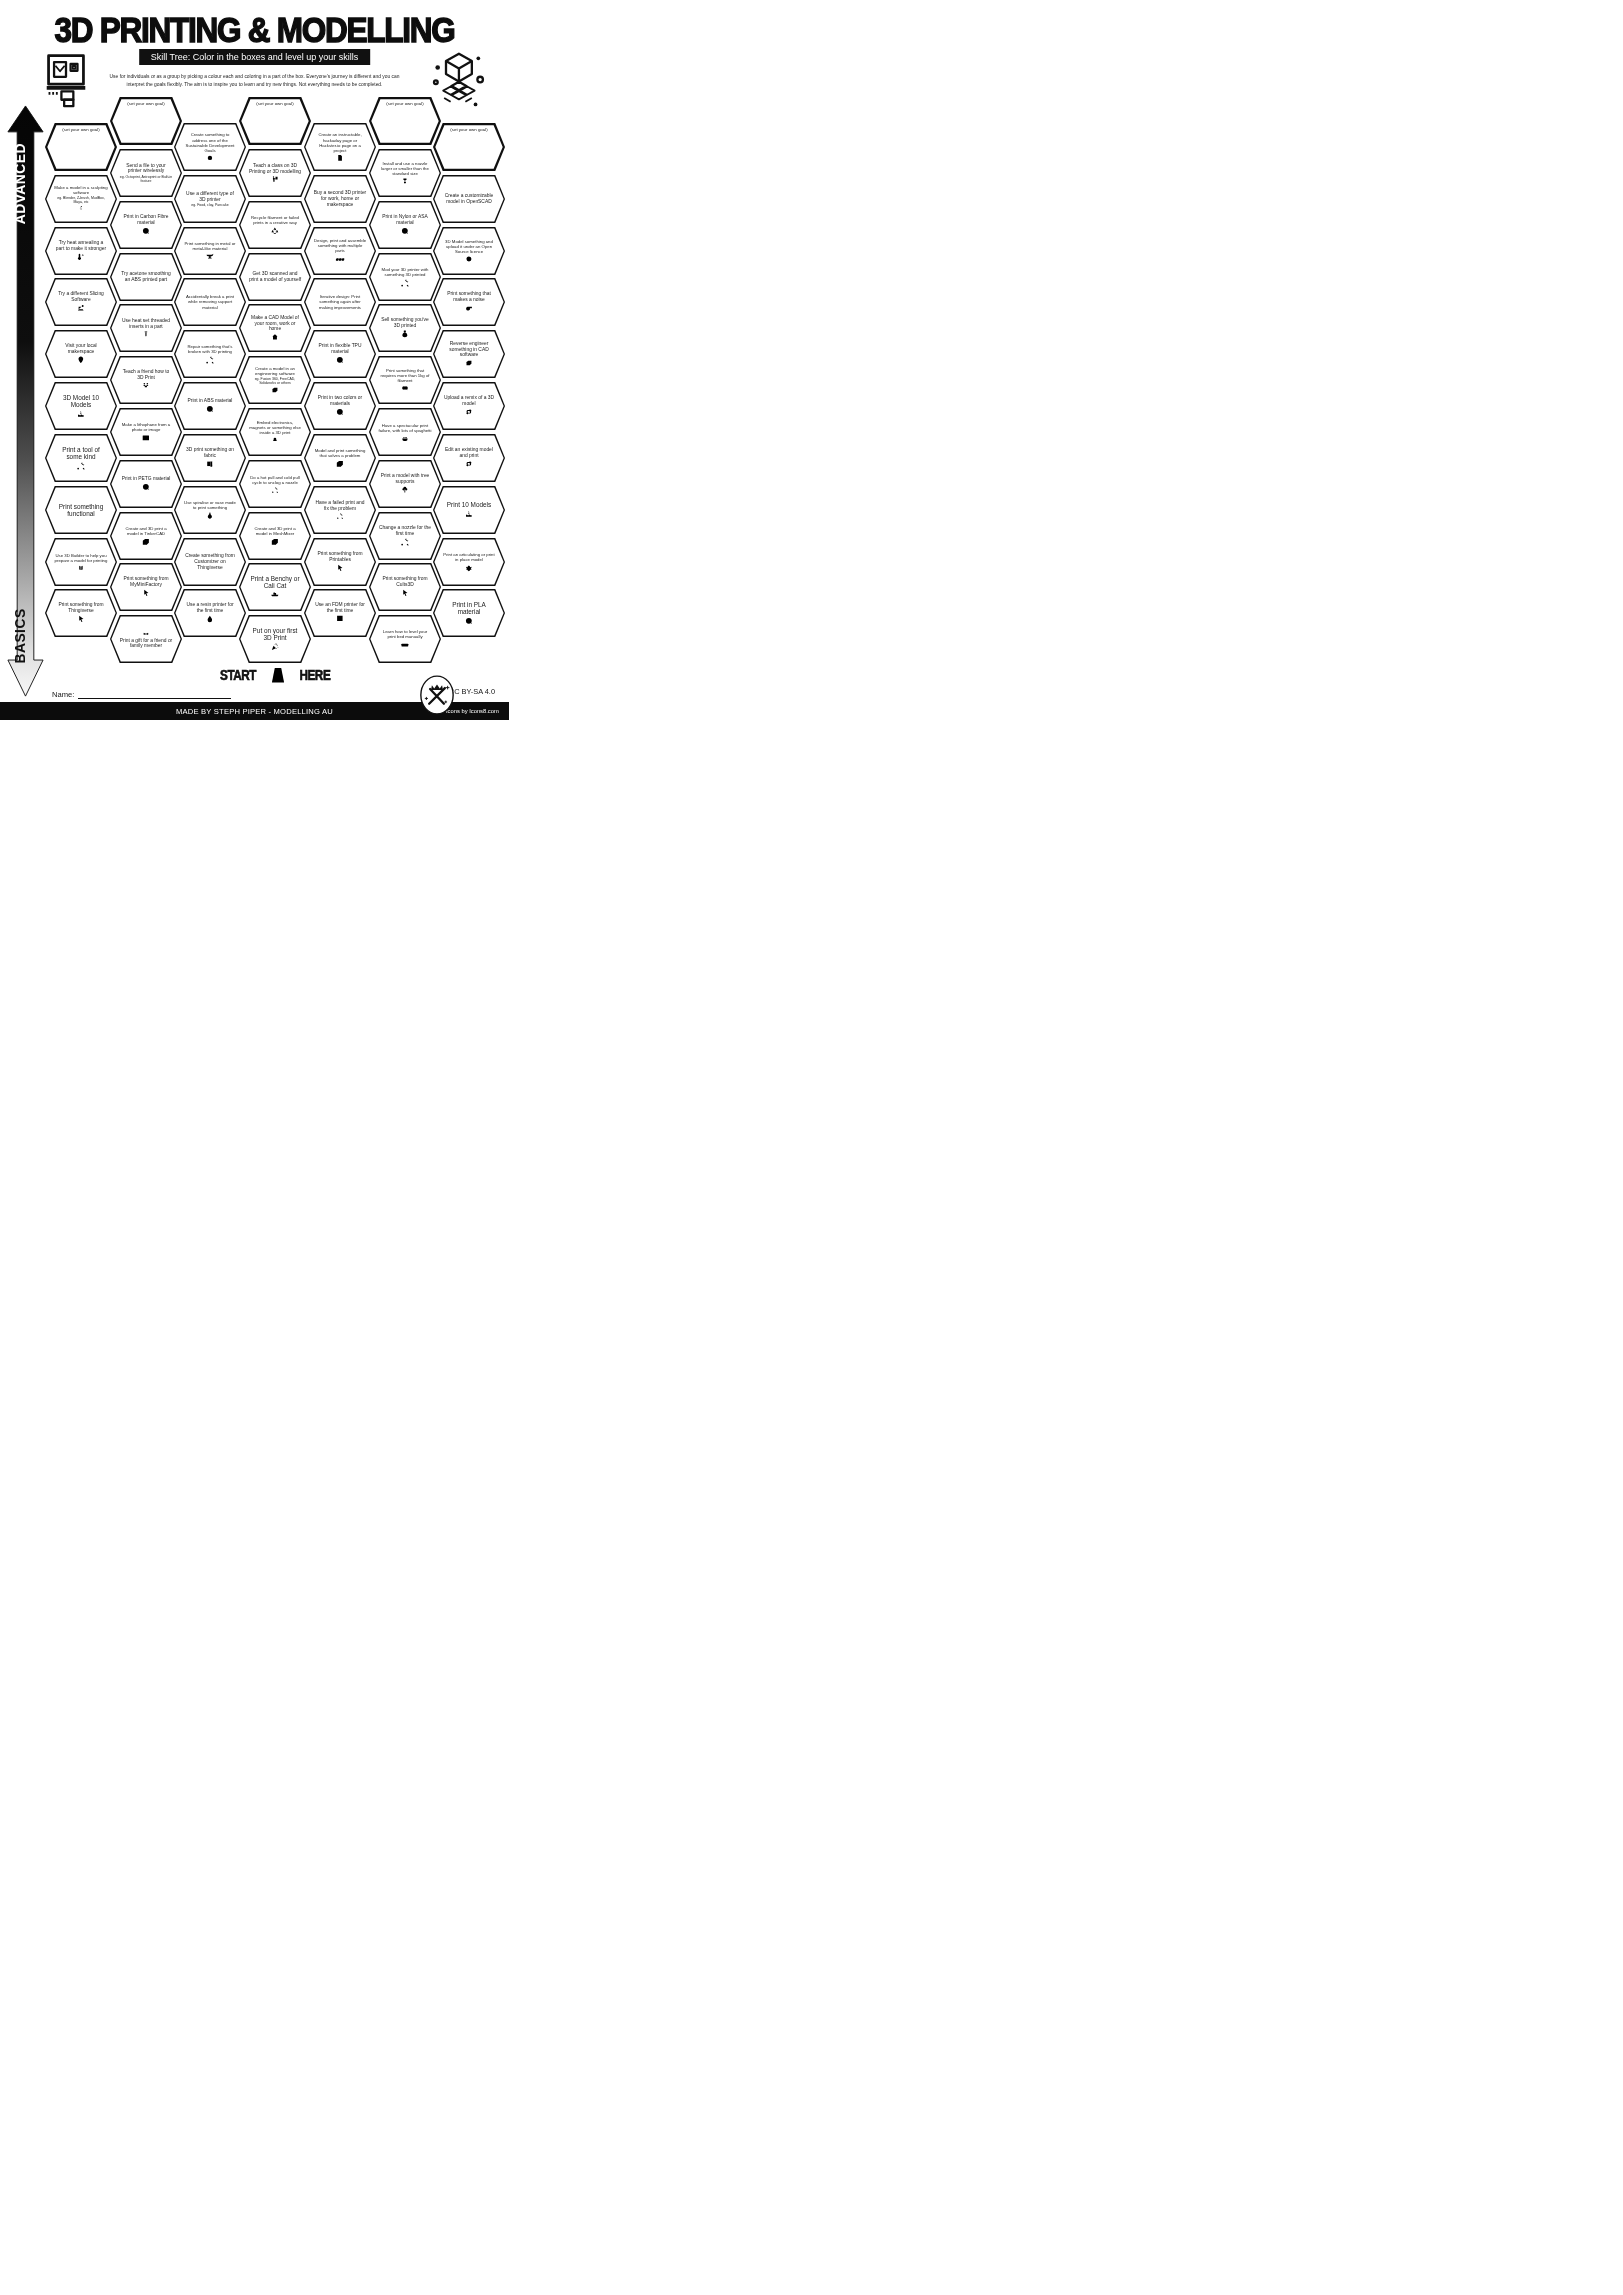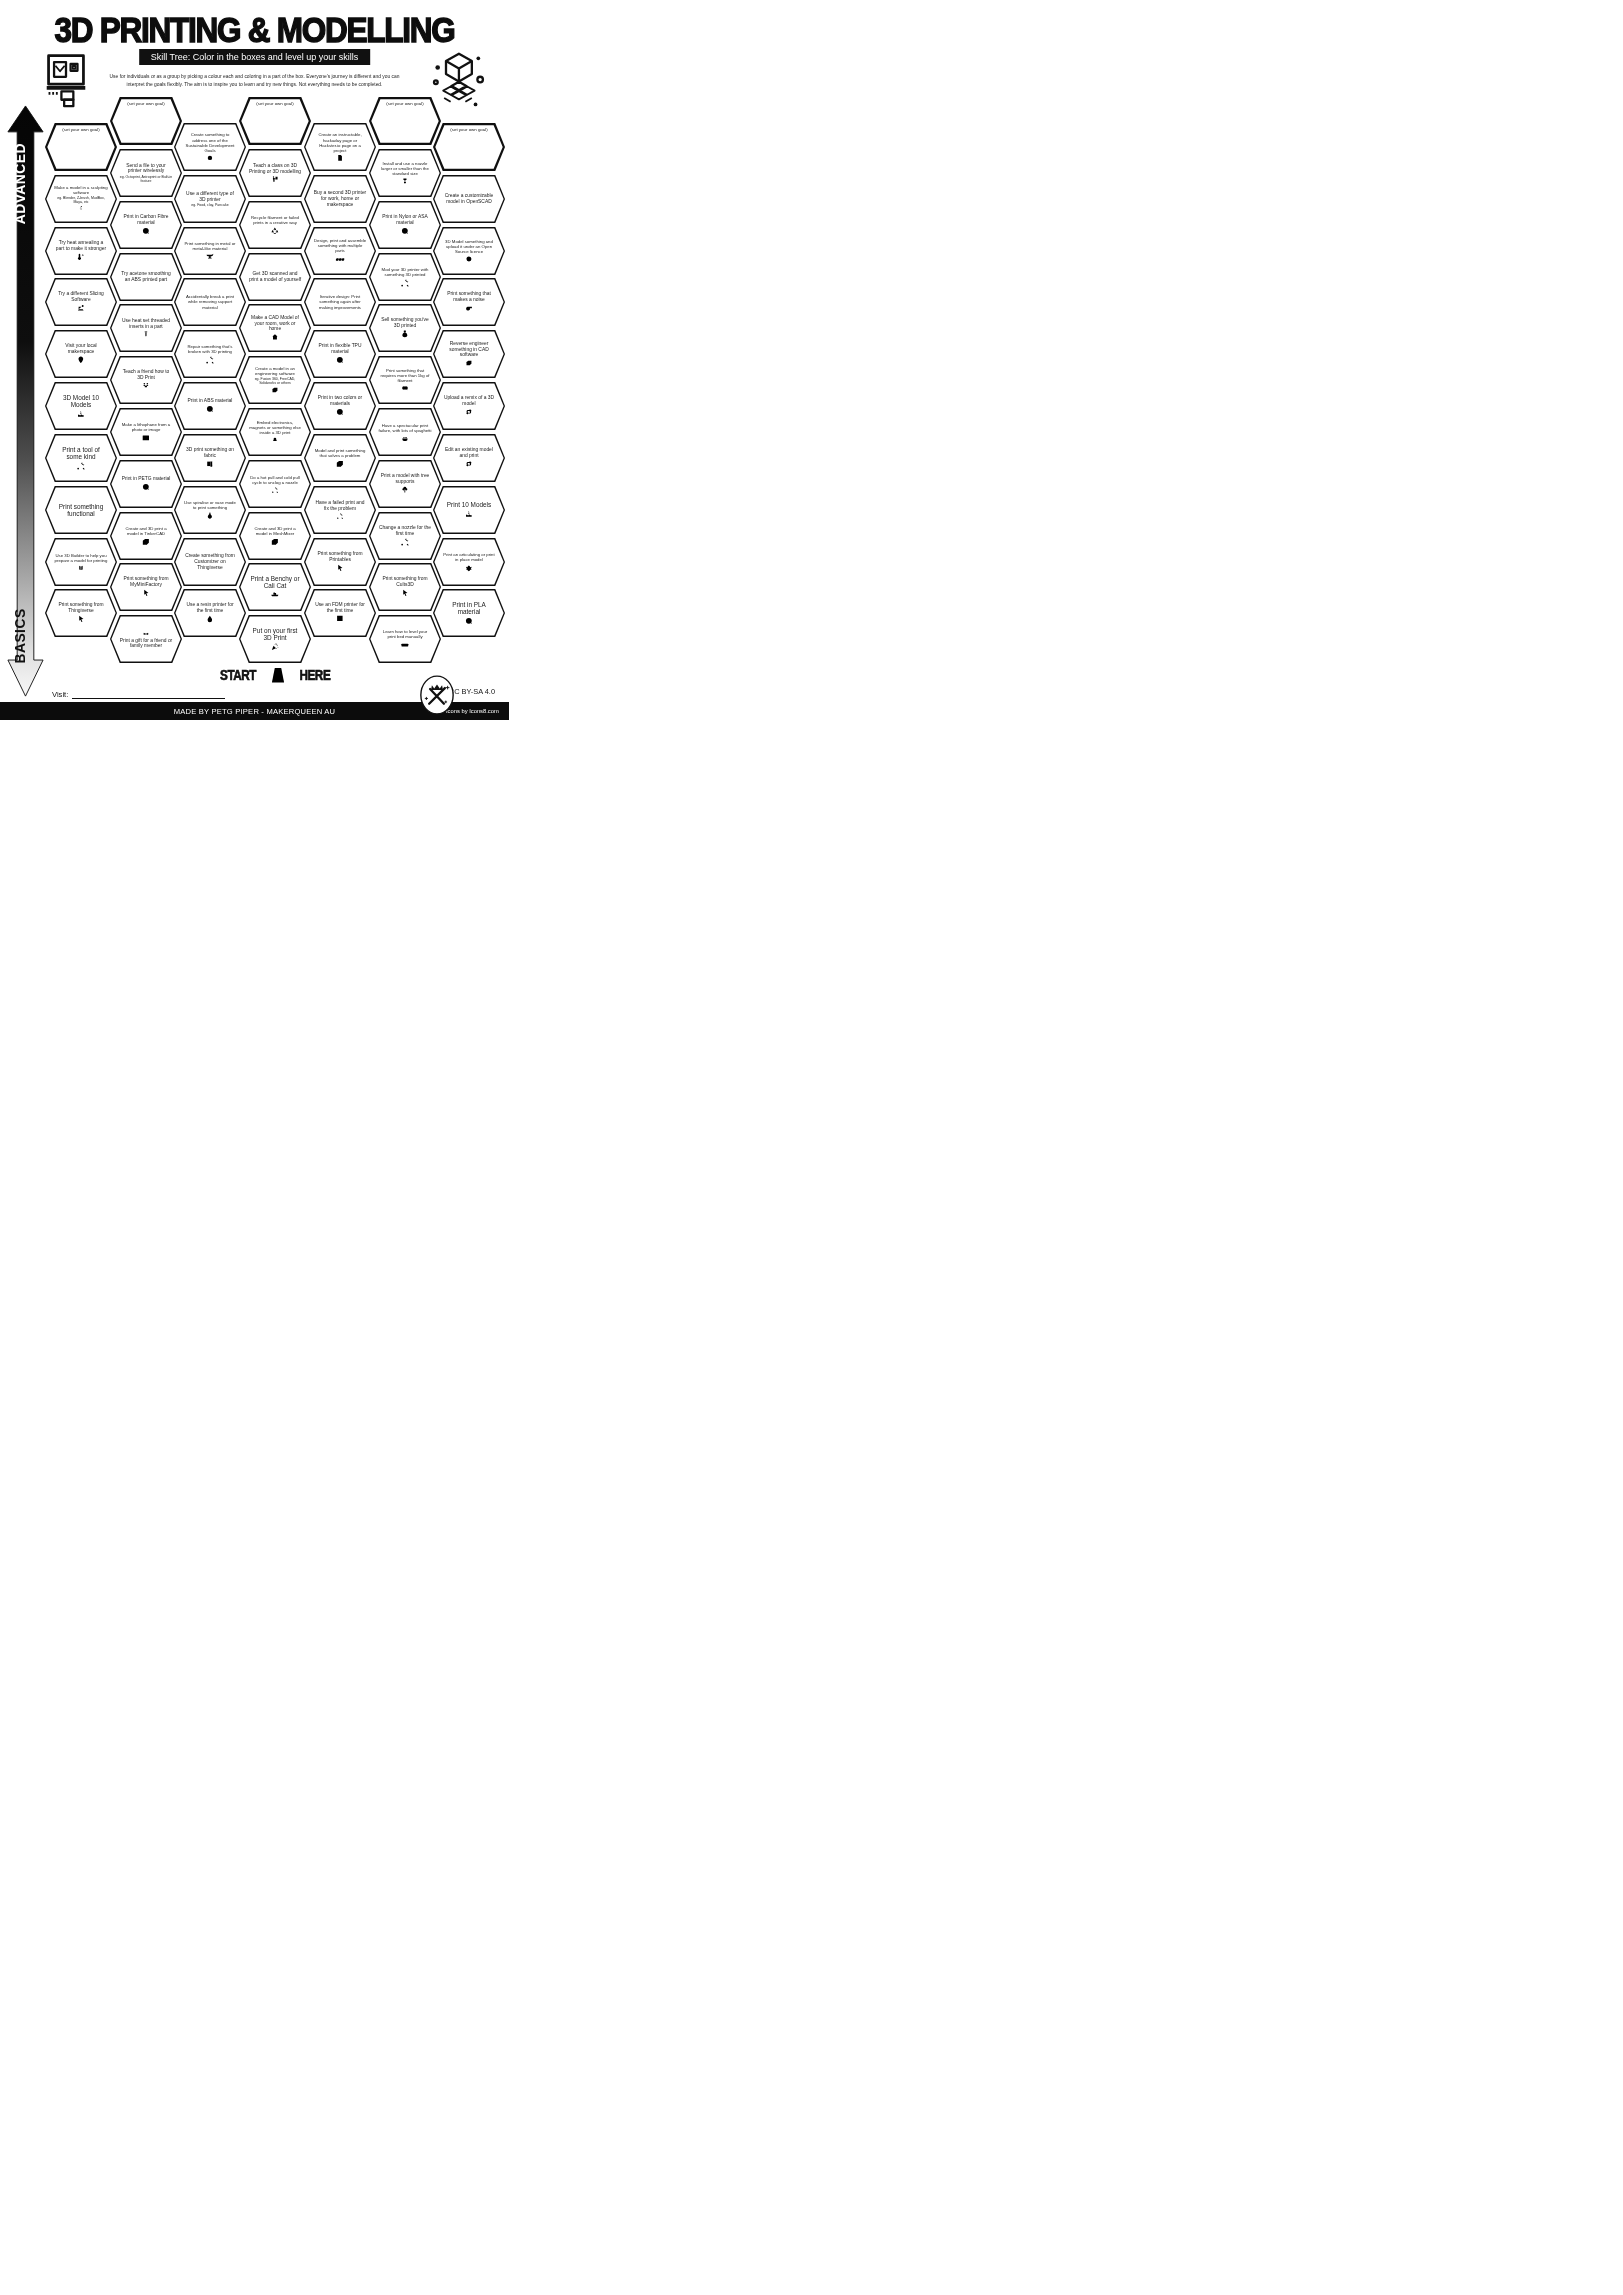--- a/index.html
+++ b/index.html
@@ -1019,34 +1019,34 @@
 
 <div class="start">
   <span class="word">START</span>
   <svg class="ic" style="width:24px;height:20.4px;margin:0" viewBox="0 0 52 44" width="24" height="20.4">
       <use href="#i-road"></use>
     </svg>
   <span class="word">HERE</span>
 </div>
 
 <div class="name-row">
-  <span class="nlabel">Visit:</span>
+  <span class="nlabel">Name:</span>
   <span class="nline"></span>
 </div>
 
 <div class="cc">CC BY-SA 4.0</div>
 
 <svg class="mq-logo" width="36" height="40" viewBox="0 0 78 86">
   <ellipse cx="39" cy="43" rx="35" ry="41" fill="#fff" stroke="#111" stroke-width="3"></ellipse>
   <g stroke="#111" stroke-width="5" stroke-linecap="round" fill="none">
     <path d="M22 62 56 28M24 30l30 32"></path>
   </g>
   <path d="M28 22l5 7 6-9 6 9 5-7 2 10H26z" fill="#111"></path>
   <g stroke="#111" stroke-width="2" stroke-linecap="round">
     <path d="M62 24v6M59 27h6M16 48v5M13.5 50.5h5M58 56v4M56 58h4"></path>
   </g>
 </svg>
 
 <div class="footer">
-  <span class="credit">MADE BY PETG PIPER  -  MAKERQUEEN AU</span>
+  <span class="credit">MADE BY STEPH PIPER  -  MODELLING AU</span>
   <span class="icons8">Icons by Icons8.com</span>
 </div>
 
 
 </body></html>

